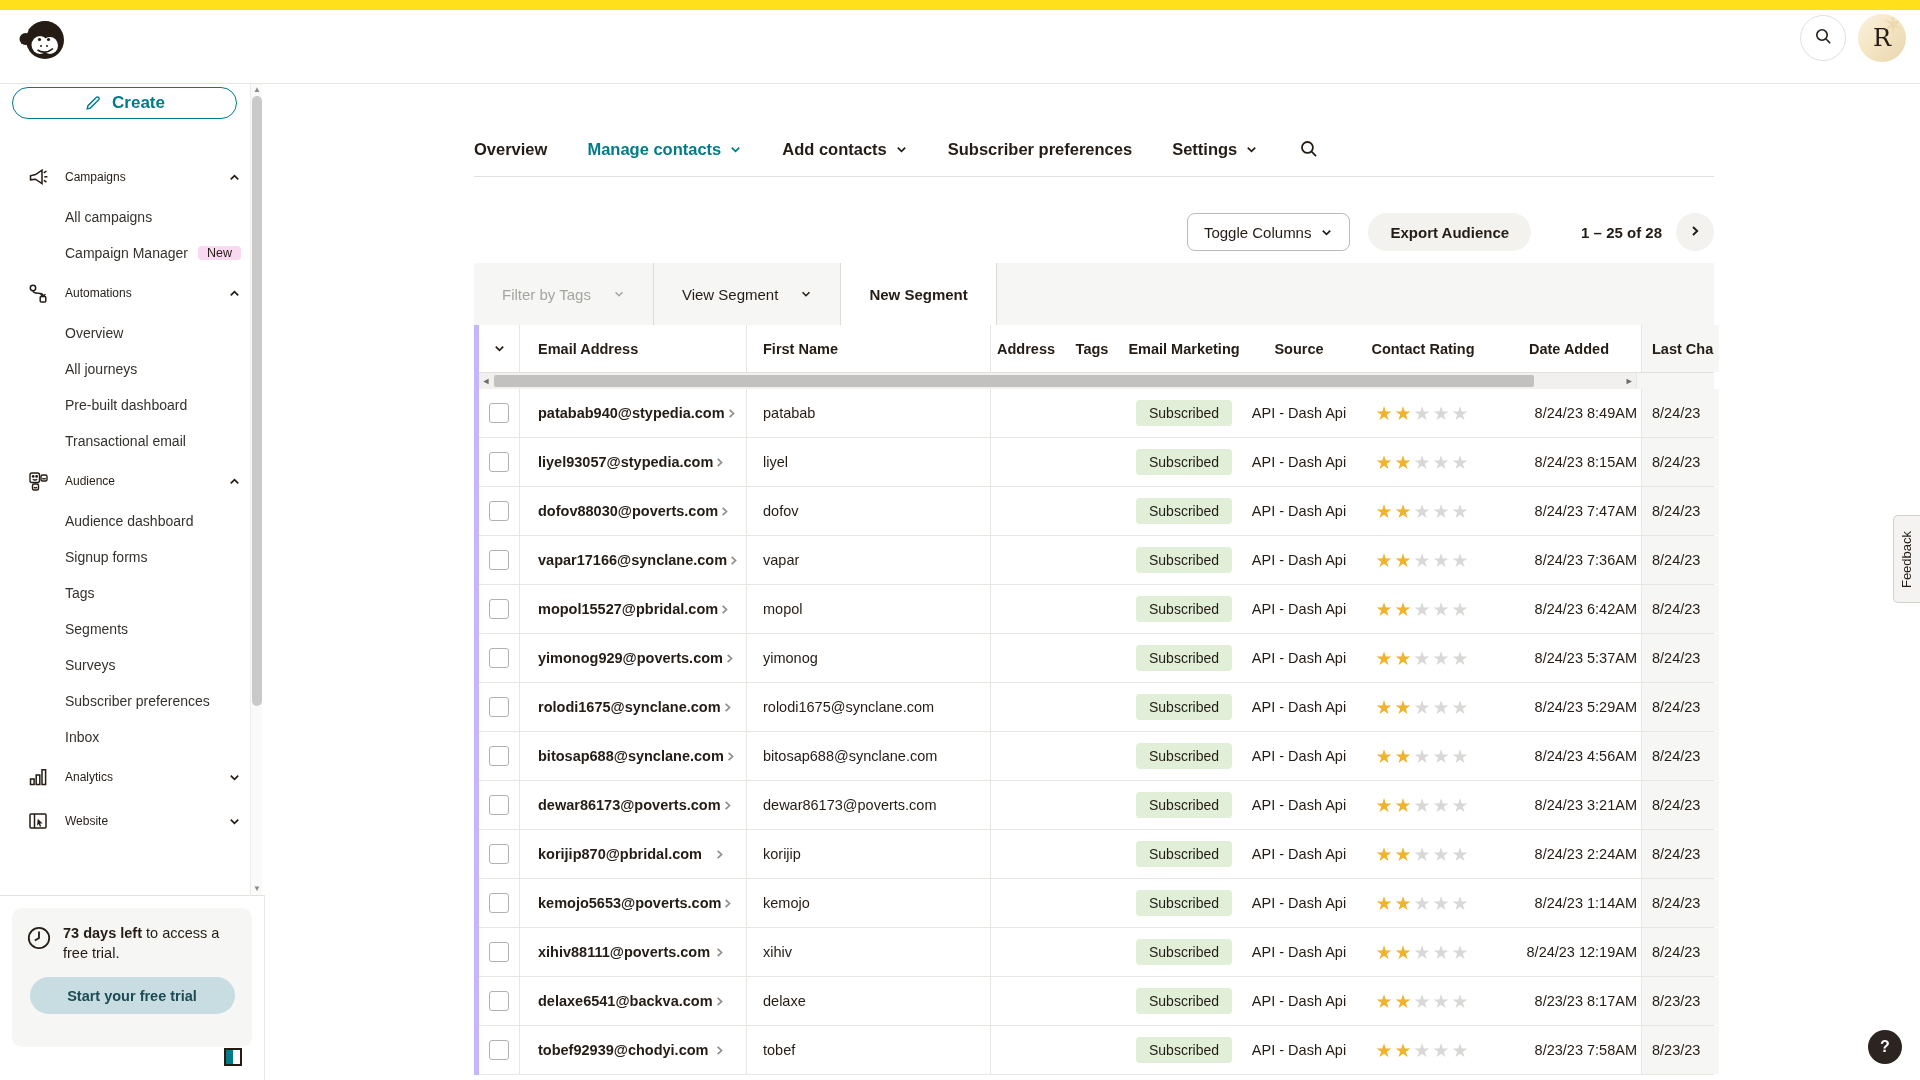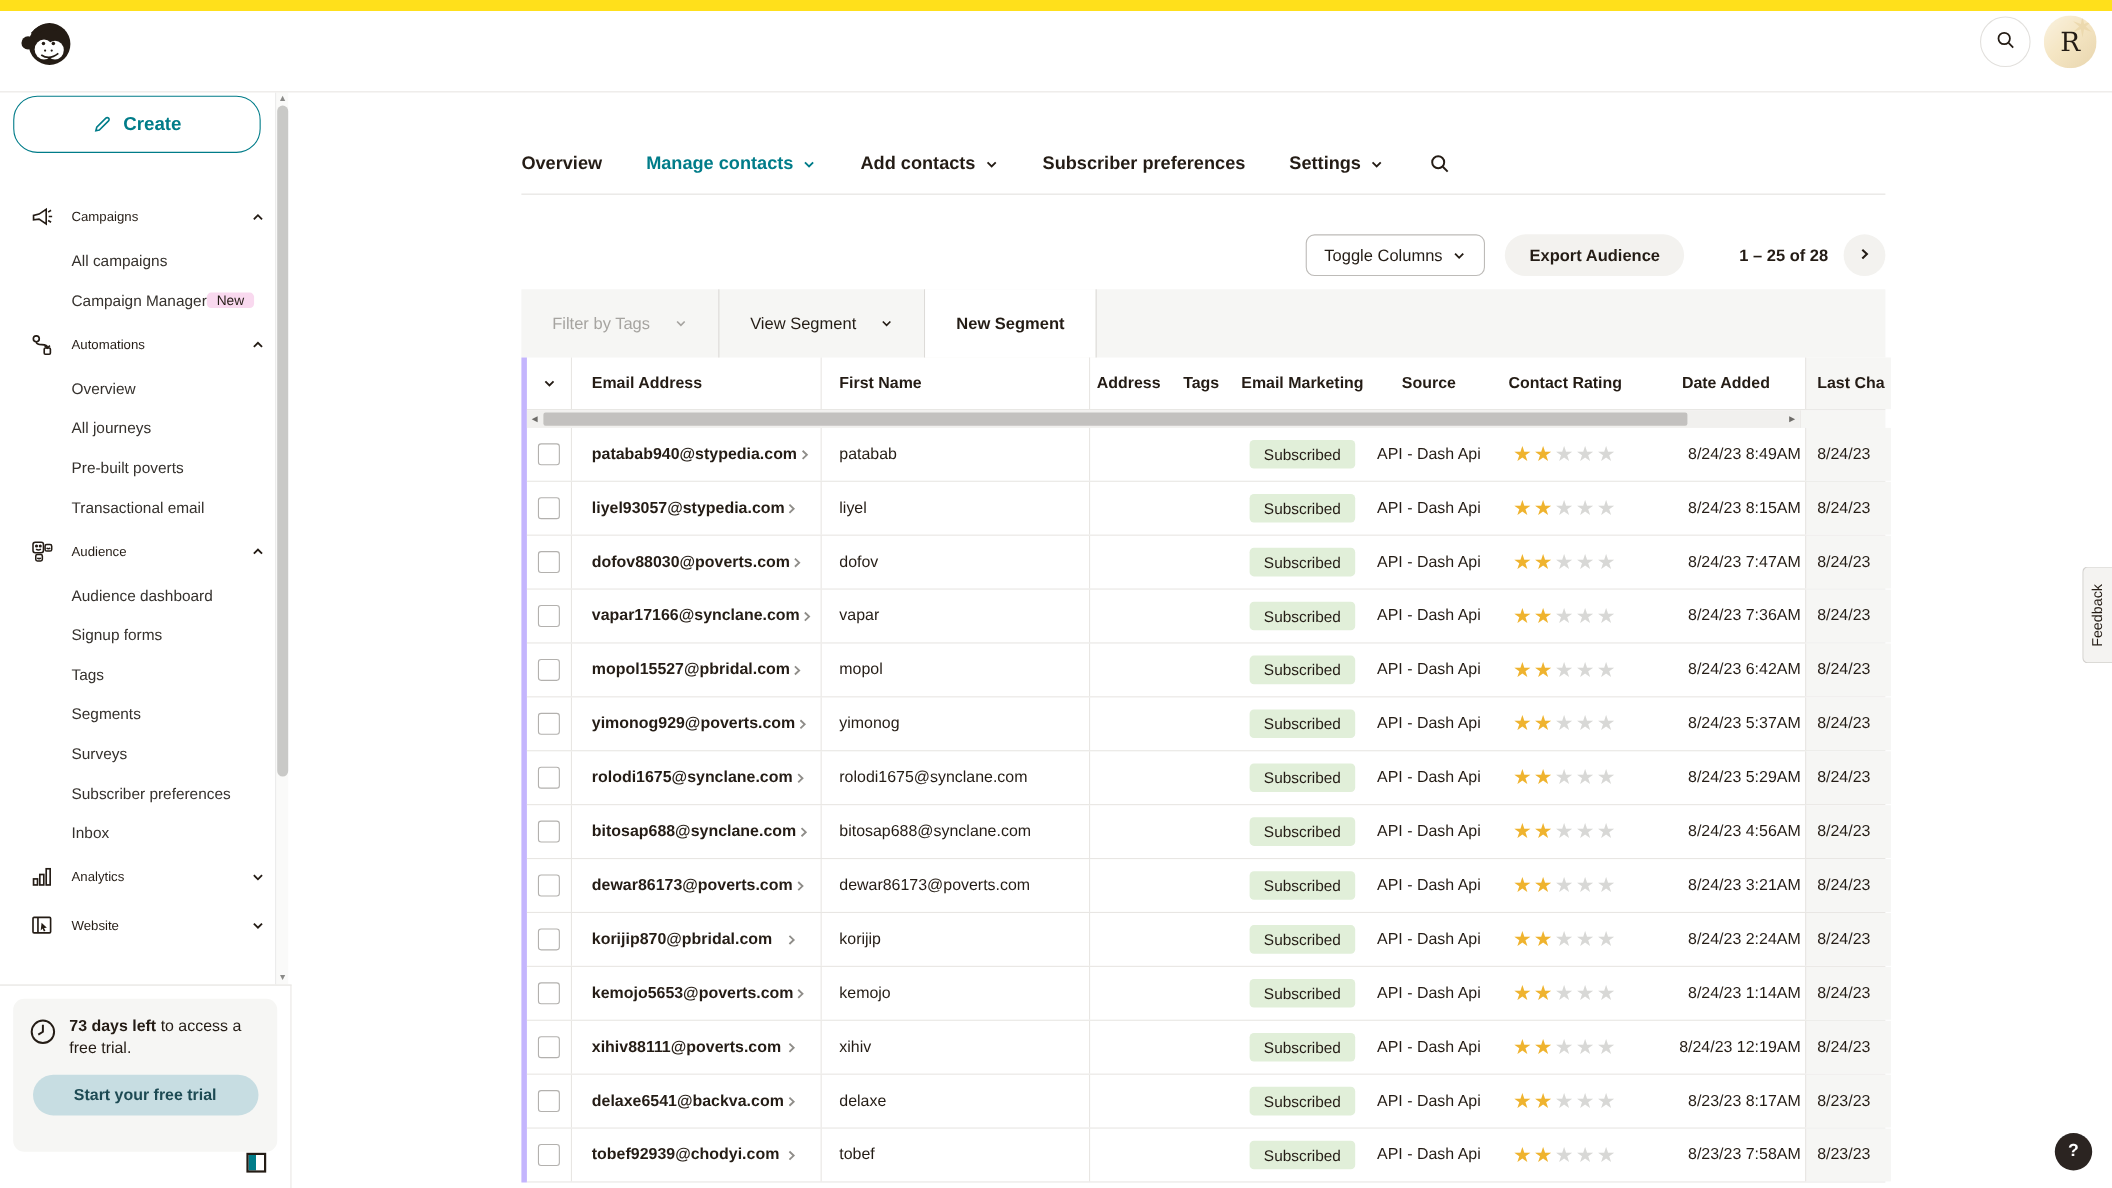--- a/index.html
+++ b/index.html
@@ -20,32 +20,32 @@
     font-family:"DejaVu Serif", serif; font-size:24px; color:#241c15; position:relative; overflow:hidden; }
   .avatar::before { content:"✶"; position:absolute; right:2px; top:-4px; font-size:26px; color:#ecd9ae; }
 
   
   .sidebar { position:absolute; left:0; top:84px; width:265px; bottom:0; background:#fff; z-index:20; }
   .sb-scroll { position:absolute; right:3px; top:0; width:12px; height:811px; background:#fafaf9; border-left:1px solid #ececec; }
   .sb-thumb { position:absolute; left:1px; top:12px; width:10px; height:610px; background:#c9c9c7; border-radius:5px; }
   .sb-arrow { position:absolute; left:2px; width:8px; height:8px; color:#8a8a88; font-size:8px; line-height:8px; }
   .sb-arrow.up { top:2px; } .sb-arrow.down { bottom:2px; }
 
-  .create-btn { margin:3px 0 0 12px; width:225px; height:52px; border:1.5px solid #007c89; border-radius:22px;
+  .create-btn { margin:3px 0 0 12px; width:225px; height:32px; border:1.5px solid #007c89; border-radius:22px;
     background:#fff; color:#007c89; font-size:17px; font-weight:bold; display:flex; align-items:center;
     justify-content:center; gap:10px; cursor:pointer; }
 
   .sb-nav { margin-top:36px; }
   .sb-section { height:44px; display:flex; align-items:center; padding:0 24px 0 27px; cursor:pointer; font-size:12px; }
   .sb-section .ic { width:22px; height:22px; margin-right:16px; color:#241c15; flex:0 0 22px; }
   .sb-section .lbl { flex:1; }
   .sb-section .chev { color:#241c15; }
   .sb-link { height:36px; display:flex; align-items:center; padding-left:65px; font-size:14px; color:#35312d; cursor:pointer; }
   .sb-link.active { background:#e9e8e6; }
-  .new-badge { background:#f9d9ef; color:#241c15; font-size:12.5px; padding:0 9px; border-radius:4px; }
+  .new-badge { margin-left:10px; background:#f9d9ef; color:#241c15; font-size:12.5px; padding:0 9px; border-radius:4px; }
 
   .sb-bottom { position:absolute; left:0; right:0; bottom:0; top:811px; border-top:1px solid #e3e1de; border-right:1px solid #e9e7e4; background:#fff; }
   .trial-box { margin:12px 12px 0 12px; background:#f6f6f4; border-radius:10px; padding:16px 14px 18px 14px; }
   .trial-top { display:flex; gap:11px; font-size:14.5px; line-height:1.35; color:#241c15; }
   .trial-top .ic { flex:0 0 26px; width:26px; height:26px; color:#241c15; margin-top:1px; }
   .trial-btn { margin:14px auto 15px auto; display:block; width:205px; height:37px; border:none; border-radius:19px;
     background:#c7dde2; color:#1d4a53; font-size:14.5px; font-weight:bold; cursor:pointer; }
   .collapse-btn { position:absolute; right:22px; bottom:14px; width:18px; height:18px; border:2px solid #241c15;
     background:linear-gradient(90deg, #007c89 0 50%, #ffffff 50% 100%); cursor:pointer; }
 
@@ -196,21 +196,21 @@
           </svg>
         </span>
       </div>
       <div class="sb-link">
         <span>Overview</span>
       </div>
       <div class="sb-link">
         <span>All journeys</span>
       </div>
       <div class="sb-link">
-        <span>Pre-built poverts</span>
+        <span>Pre-built dashboard</span>
       </div>
       <div class="sb-link">
         <span>Transactional email</span>
       </div>
       <div class="sb-section">
         <span class="ic">
           <svg viewBox="0 0 22 22" width="22" height="22" fill="none" stroke="currentColor" stroke-width="1.4">
             <rect x="3" y="3" width="9.5" height="9.5" rx="2"></rect>
             <circle cx="6.2" cy="6.4" r="0.7" fill="currentColor"></circle>
             <circle cx="9.6" cy="6.4" r="0.7" fill="currentColor"></circle>

